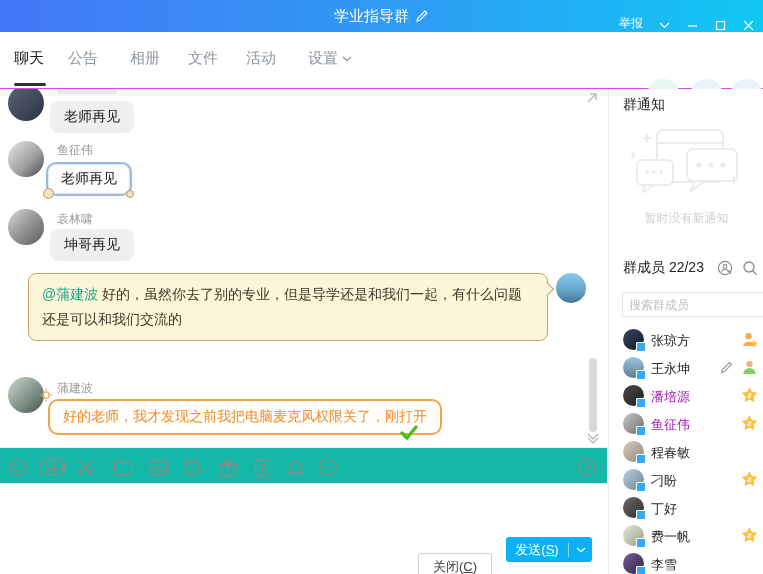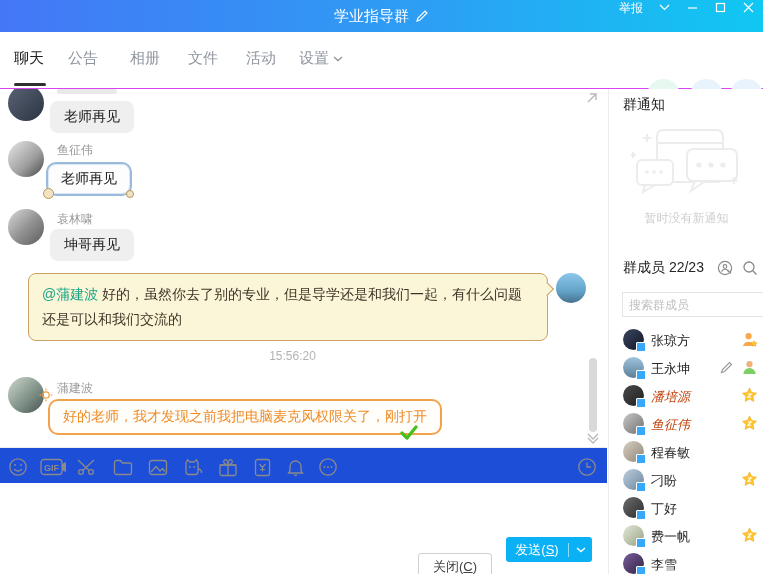--- a/index.html
+++ b/index.html
@@ -5,21 +5,21 @@
   html,body{margin:0;padding:0;background:#f2f2f2;}
   .app{position:relative;width:763px;height:574px;background:#fff;overflow:hidden;
        font-family:"Liberation Sans",sans-serif;-webkit-font-smoothing:antialiased;}
   .abs{position:absolute;}
 
   
   .titlebar{position:absolute;left:0;top:0;width:763px;height:32px;
             background:linear-gradient(90deg,#4477f6 0%,#2d9ef4 55%,#10c8f2 100%);
             display:flex;align-items:center;justify-content:center;color:#fff;}
   .title-wrap{display:flex;align-items:center;gap:6px;font-size:15px;}
-  .tb-right{position:absolute;right:8px;top:0;height:32px;display:flex;align-items:flex-start;gap:14px;color:#fff;}
+  .tb-right{position:absolute;right:8px;top:0;height:32px;display:flex;align-items:flex-end;gap:14px;color:#fff;}
   .tb-report{font-size:12px;cursor:pointer;}
   .tb-btn{width:14px;height:14px;display:flex;align-items:center;justify-content:center;cursor:pointer;}
 
   
   .tabbar{position:absolute;left:0;top:32px;width:763px;height:56px;background:#fff;border-bottom:1px solid #d946ef;}
   .tab{position:absolute;top:17px;font-size:15px;color:#8f959e;cursor:pointer;display:flex;align-items:center;gap:4px;}
   .tab.active{color:#1f1f1f;}
   .tab-underline{position:absolute;top:51px;left:14px;width:32px;height:3px;background:#303030;border-radius:2px;}
   .cir-btn{position:absolute;top:47px;width:33px;height:33px;border-radius:50%;display:flex;align-items:center;justify-content:center;cursor:pointer;}
   .cir-green{background:#e7f8f0;}
@@ -43,21 +43,21 @@
                  border-radius:10px;padding:7px 13px;font-size:14px;color:#ef8c28;}
   .check-green{position:absolute;left:400px;top:336px;}
   .name-clip{position:absolute;left:57px;top:0px;width:60px;height:5px;background:#e0e0e0;opacity:.7;border-radius:2px;}
 
   
   .scroll-thumb{position:absolute;left:589px;top:269px;width:8px;height:74px;background:#d9d9d9;border-radius:4px;}
   .scroll-down{position:absolute;left:586px;top:343px;}
   .collapse-ne{position:absolute;left:585px;top:2px;}
 
   
-  .toolbar{position:absolute;left:0;top:447px;width:607px;height:36px;border-top:1px solid #ececec;background:#1d4ed8;}
+  .toolbar{position:absolute;left:0;top:447px;width:607px;height:36px;border-top:1px solid #ececec;background:#14b8a6;}
   .ticon{position:absolute;top:8px;width:22px;height:22px;display:flex;align-items:center;justify-content:center;cursor:pointer;}
   .inputarea{position:absolute;left:0;top:483px;width:607px;height:46px;background:#fff;}
 
   
   .btn-close{position:absolute;left:418px;top:537px;width:72px;height:25px;background:#fff;border:1px solid #d0d0d0;
              border-radius:3px;font-size:13px;color:#404040;display:flex;align-items:center;justify-content:center;cursor:pointer;margin-top:16px;}
   .btn-send{position:absolute;left:506px;top:537px;width:86px;height:25px;background:#0ab1f5;border-radius:3px;
             display:flex;align-items:center;color:#fff;font-size:13px;cursor:pointer;}
   .btn-send .lbl{flex:1;text-align:center;}
   .btn-send .sep{width:1px;height:14px;background:rgba(255,255,255,.55);}
@@ -68,21 +68,21 @@
   .sidebar{position:absolute;left:608px;top:89px;width:155px;height:485px;background:#fff;border-left:1px solid #ececec;}
   .sb-title{position:absolute;left:14px;font-size:14px;color:#262626;}
   .sb-empty-text{position:absolute;left:0;top:121px;width:155px;text-align:center;font-size:12px;color:#cfcfcf;}
   .sb-search{position:absolute;left:13px;top:203px;width:128px;height:23px;border:1px solid #e5e5e5;border-radius:0;
              font-size:12px;color:#333;padding:0 6px;outline:none;font-family:"Liberation Sans",sans-serif;}
   .sb-search::placeholder{color:#c0c0c0;}
   .m-row{position:absolute;left:0;width:155px;height:28px;cursor:pointer;}
   .m-avatar{position:absolute;left:14px;top:3px;width:21px;height:21px;border-radius:50%;}
   .onbadge{position:absolute;right:-2px;bottom:-2px;width:8px;height:8px;background:#37a8fa;border:1px solid #fff;border-radius:1px;display:block;}
   .m-name{position:absolute;left:42px;top:6px;font-size:13px;color:#262626;white-space:nowrap;}
-  .m-name.red{color:#c2410c;font-style:italic;}
+  .m-name.red{color:#a21caf;}
   .m-badge{position:absolute;right:6px;top:5px;width:17px;height:17px;}
   .m-pencil{position:absolute;right:30px;top:6px;}
 
   
   .av-p1{background:linear-gradient(135deg,#5a6475,#2c3442);}
   .av-p2{background:linear-gradient(135deg,#e8e8e8,#9c9c9c 60%,#484848);}
   .av-p3{background:linear-gradient(135deg,#d9d9d9,#8e8e8e 55%,#5c5c5c);}
   .av-sky{background:linear-gradient(180deg,#8cc8ec 0%,#64a3c8 60%,#47728c 100%);}
   .av-p4{background:linear-gradient(135deg,#cfd8cc,#7b8d84 60%,#45524b);}
   .av-m1{background:linear-gradient(135deg,#3b4660,#111826);}
@@ -131,21 +131,21 @@
       </span>
     </div>
   </div>
 
   <div class="tabbar">
     <span class="tab active" style="left:14px">聊天</span>
     <span class="tab" style="left:68px">公告</span>
     <span class="tab" style="left:130px">相册</span>
     <span class="tab" style="left:188px">文件</span>
     <span class="tab" style="left:246px">活动</span>
-    <span class="tab" style="left:299px">
+    <span class="tab" style="left:308px">
       <span>设置</span>
       <svg width="10" height="6" viewBox="0 0 10 6">
         <polyline points="1,1 5,4.6 9,1" fill="none" stroke="#8f959e" stroke-width="1.3"></polyline>
         </svg>
     </span>
     <span class="tab-underline"></span>
 
     <span class="cir-btn cir-green" style="left:647px">
       <svg width="17" height="17" viewBox="0 0 24 24">
         <path fill="#3ecd96" d="M6.62 10.79c1.44 2.83 3.76 5.14 6.59 6.59l2.2-2.2c.27-.27.67-.36 1.02-.24 1.12.37 2.33.57 3.57.57.55 0 1 .45 1 1V20c0 .55-.45 1-1 1-9.39 0-17-7.61-17-17 0-.55.45-1 1-1h3.5c.55 0 1 .45 1 1 0 1.25.2 2.45.57 3.57.11.35.03.74-.25 1.02l-2.2 2.2z"></path>
@@ -183,21 +183,20 @@
     <span class="avatar av36 av-p3" style="left:8px;top:120px"></span>
     <span class="msg-name" style="left:57px;top:122px">袁林啸</span>
     <div class="bubble-gray" style="left:50px;top:140px">坤哥再见</div>
 
     <span class="avatar av-sky" style="left:556px;top:184px;width:30px;height:30px"></span>
     <div class="bubble-yellow">
       <span class="tail"></span>
       <span class="mention">@蒲建波</span><span> 好的，虽然你去了别的专业，但是导学还是和我们一起，有什么问题还是可以和我们交流的</span>
     </div>
 
-    <div class="timestamp">15:56:20</div>
 
     <span class="avatar av36 av-p4" style="left:8px;top:288px"></span>
     <span class="msg-name" style="left:57px;top:291px">蒲建波</span>
     <svg class="abs" style="left:38px;top:298px" width="16" height="16" viewBox="0 0 16 16">
       <circle cx="8" cy="8" r="3.2" fill="none" stroke="#f2a24c" stroke-width="1.3"></circle>
       <path d="M8 1.5v2 M8 12.5v2 M1.5 8h2 M12.5 8h2" stroke="#f2a24c" stroke-width="1.2"></path>
     </svg>
     <div class="bubble-orange">好的老师，我才发现之前我把电脑麦克风权限关了，刚打开</div>
     <svg class="check-green" width="18" height="15" viewBox="0 0 18 15">
       <polyline points="2,8 7,13 16,2" fill="none" stroke="#45c01a" stroke-width="3.2" stroke-linecap="round" stroke-linejoin="round"></polyline>

